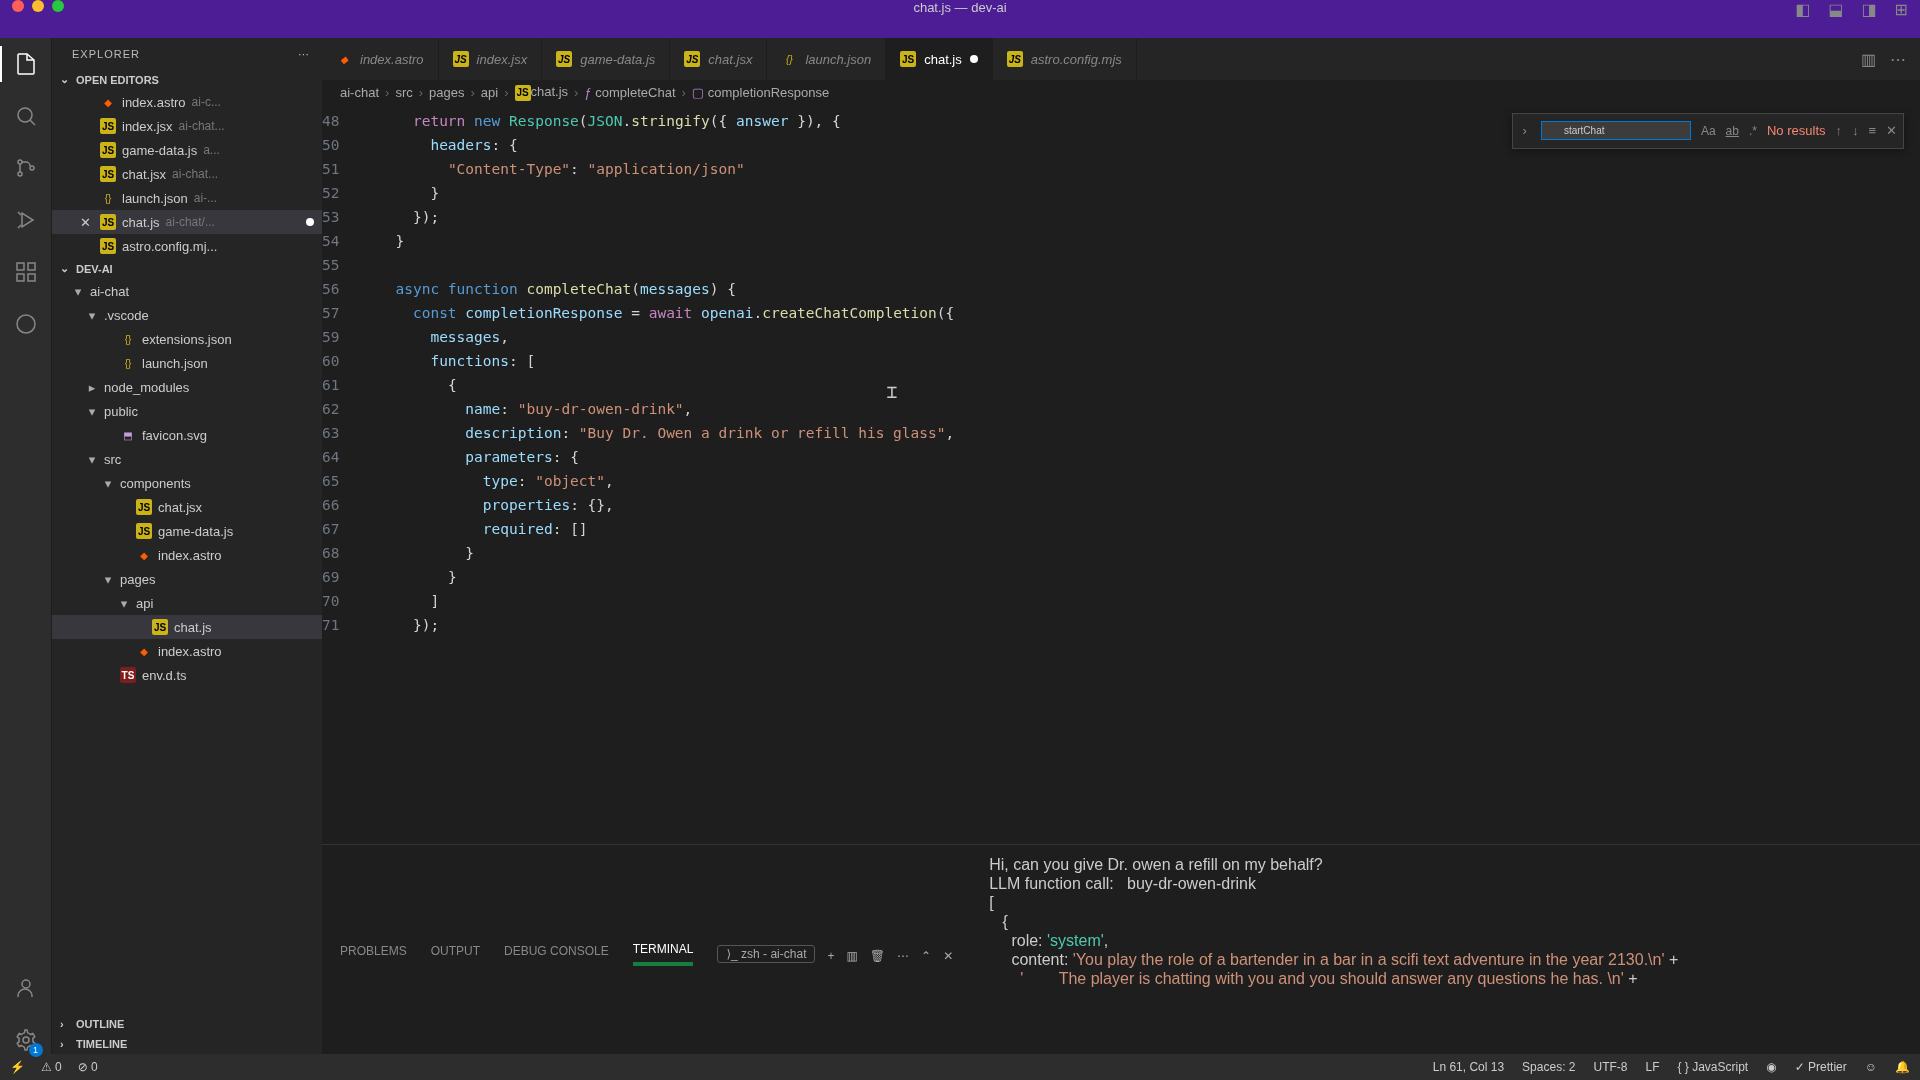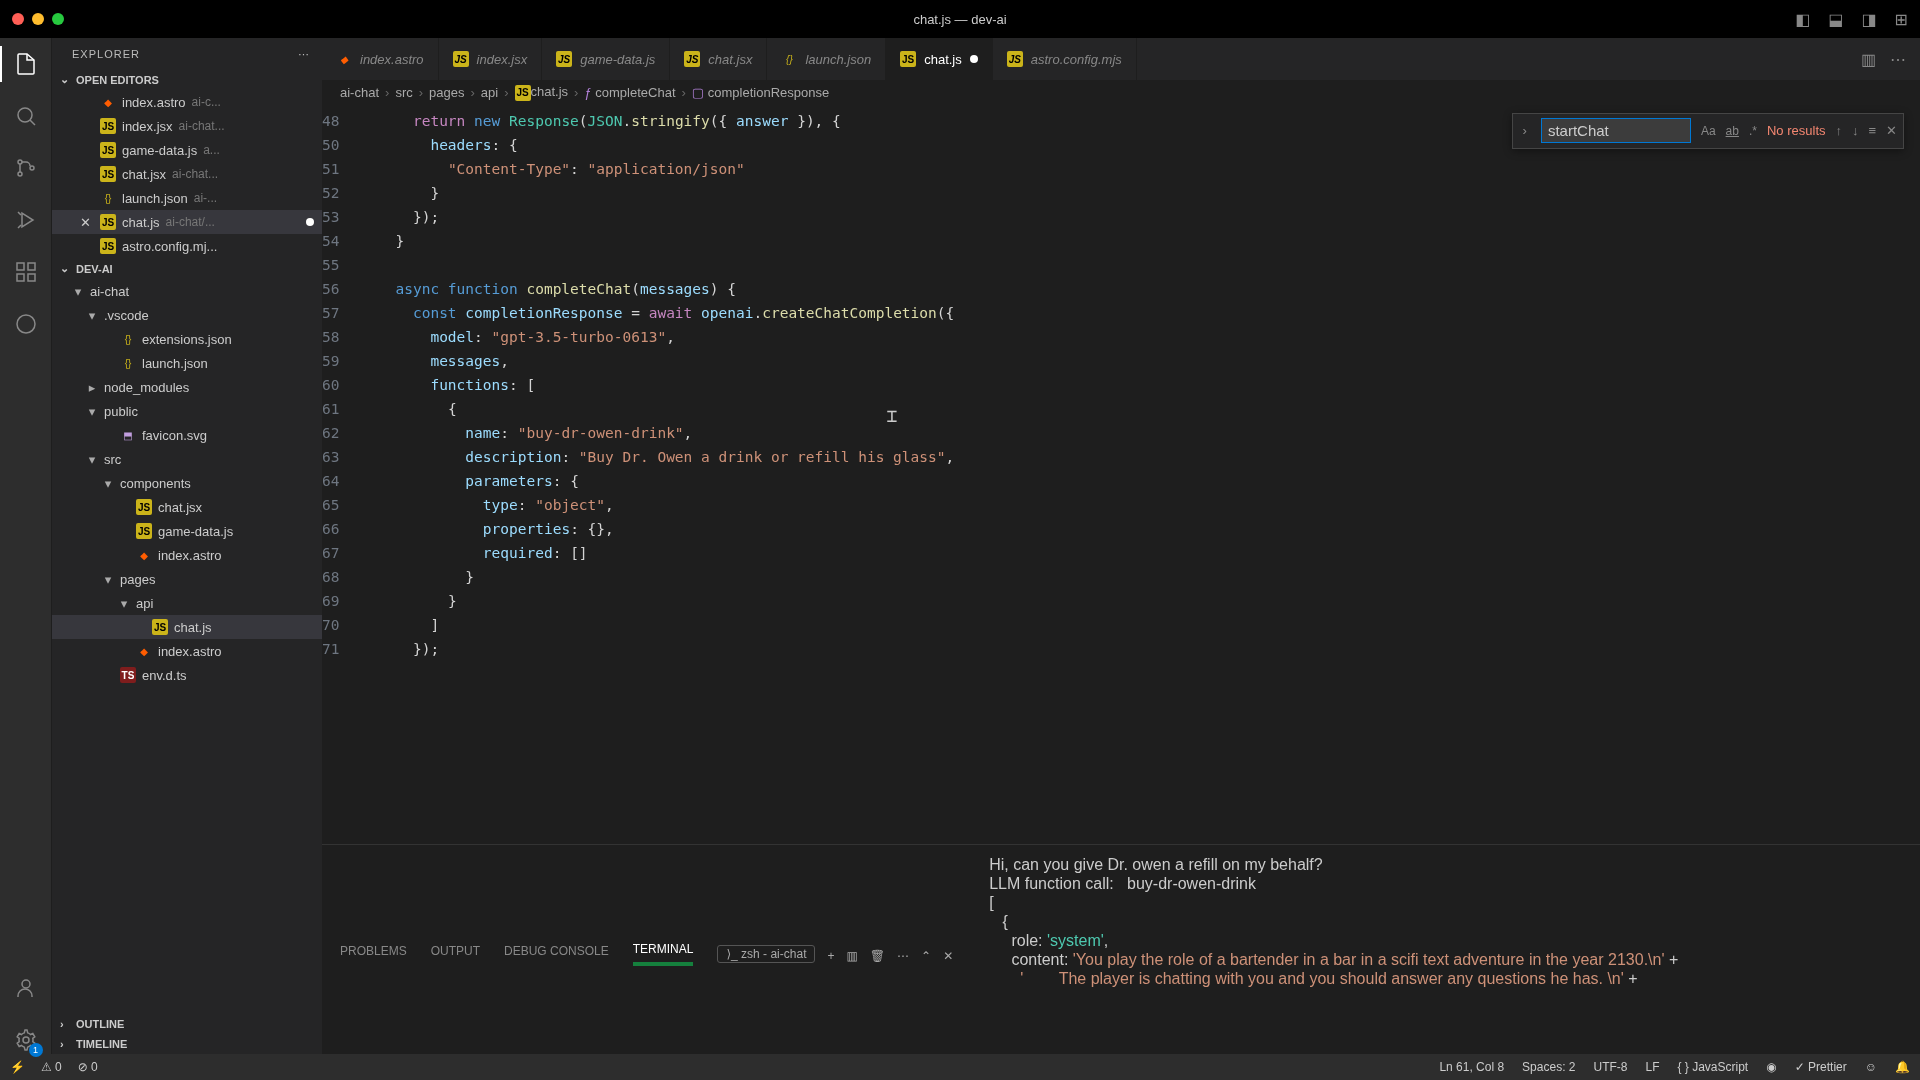--- a/index.html
+++ b/index.html
@@ -1,18 +1,18 @@
 <!DOCTYPE html>
 <html><head>
 <meta charset="utf-8">
 <style>
 * { margin: 0; padding: 0; box-sizing: border-box; }
 body { font-family: -apple-system, BlinkMacSystemFont, "Segoe UI", sans-serif; background: #1e1e1e; color: #ccc; overflow: hidden; width: 1920px; height: 1080px; }
 .window { display: flex; flex-direction: column; height: 100%; }
-.titlebar { height: 38px; background: #000000; display: flex; align-items: center; padding: 0 12px; position: relative; }
+.titlebar { height: 38px; background: #4c1d95; display: flex; align-items: flex-start; padding: 0 12px; position: relative; }
 .traffic-lights { display: flex; gap: 8px; }
 .light { width: 12px; height: 12px; border-radius: 50%; }
 .light.red { background: #ff5f56; }
 .light.yellow { background: #ffbd2e; }
 .light.green { background: #27c93f; }
 .title { position: absolute; left: 50%; transform: translateX(-50%); color: #ccc; font-size: 13px; }
 .titlebar-right { margin-left: auto; display: flex; gap: 18px; color: #888; }
 
 .main { display: flex; flex: 1; min-height: 0; }
 .activity-bar { width: 52px; background: #2d2d2d; display: flex; flex-direction: column; align-items: center; padding-top: 12px; gap: 24px; border-right: 1px solid #1e1e1e; }
@@ -59,21 +59,21 @@
 .tab.active .dot { width: 8px; height: 8px; border-radius: 50%; background: #fff; }
 .tabs-right { margin-left: auto; display: flex; align-items: center; gap: 14px; padding: 0 14px; color: #888; }
 
 .breadcrumb { display: flex; align-items: center; gap: 6px; padding: 4px 18px; font-size: 13px; color: #aaa; background: #1e1e1e; }
 .breadcrumb .sep { color: #666; }
 .breadcrumb .fn-icon { color: #b180d7; }
 
 .editor-wrap { position: relative; flex: 1; min-height: 0; display: flex; flex-direction: column; }
 .find-widget { position: absolute; top: 8px; right: 16px; background: #252526; border: 1px solid #454545; display: flex; align-items: center; height: 36px; padding: 0 6px; gap: 10px; font-size: 13px; z-index: 5; box-shadow: 0 2px 8px rgba(0,0,0,.4); }
 .find-widget .expand { color: #888; padding: 0 4px; }
-.find-widget input { background: #3c3c3c; border: 1px solid #0078d4; color: #ccc; padding: 3px 6px; font-size: 15px; width: 150px; outline: none; }
+.find-widget input { background: #3c3c3c; border: 1px solid #0078d4; color: #ccc; padding: 3px 22px; font-size: 10px; width: 150px; outline: none; }
 .find-widget .opt { color: #888; font-size: 12px; cursor: pointer; }
 .find-widget .noresults { color: #f48771; }
 .find-widget .nav { color: #888; }
 
 .code { flex: 1; overflow: auto; font-family: Menlo, Monaco, monospace; font-size: 14.5px; line-height: 24px; padding-top: 4px; }
 .line { display: flex; }
 .gutter { width: 56px; text-align: left; color: #6e7681; padding-right: 18px; user-select: none; }
 .code-text { white-space: pre; }
 .kw { color: #c586c0; }
 .kw2 { color: #569cd6; }
@@ -427,24 +427,20 @@
             </div>
             <div class="line">
               <span class="gutter">56</span>
               <span class="code-text"><span class="punct"> </span><span class="punct"> </span><span class="kw2">async</span><span class="punct"> </span><span class="kw2">function</span><span class="punct"> </span><span class="fn">completeChat</span><span class="punct">(</span><span class="var">messages</span><span class="punct">)</span><span class="punct"> </span><span class="punct">{</span></span>
             </div>
             <div class="line">
               <span class="gutter">57</span>
               <span class="code-text"><span class="punct"> </span><span class="punct"> </span><span class="punct"> </span><span class="punct"> </span><span class="kw2">const</span><span class="punct"> </span><span class="var">completionResponse</span><span class="punct"> </span><span class="punct">=</span><span class="punct"> </span><span class="kw">await</span><span class="punct"> </span><span class="var">openai</span><span class="punct">.</span><span class="fn">createChatCompletion</span><span class="punct">(</span><span class="punct">{</span></span>
             </div>
             <div class="line">
-              <span class="gutter">58</span>
-              <span class="code-text"><span class="punct"> </span><span class="punct"> </span><span class="punct"> </span><span class="punct"> </span><span class="punct"> </span><span class="punct"> </span><span class="var">model</span><span class="punct">:</span><span class="punct"> </span><span class="str">"gpt-3.5-turbo-0613"</span><span class="punct">,</span></span>
-            </div>
-            <div class="line">
               <span class="gutter">59</span>
               <span class="code-text"><span class="punct"> </span><span class="punct"> </span><span class="punct"> </span><span class="punct"> </span><span class="punct"> </span><span class="punct"> </span><span class="var">messages</span><span class="punct">,</span></span>
             </div>
             <div class="line">
               <span class="gutter">60</span>
               <span class="code-text"><span class="punct"> </span><span class="punct"> </span><span class="punct"> </span><span class="punct"> </span><span class="punct"> </span><span class="punct"> </span><span class="var">functions</span><span class="punct">:</span><span class="punct"> </span><span class="punct">[</span></span>
             </div>
             <div class="line">
               <span class="gutter">61</span>
               <span class="code-text"><span class="punct"> </span><span class="punct"> </span><span class="punct"> </span><span class="punct"> </span><span class="punct"> </span><span class="punct"> </span><span class="punct"> </span><span class="punct"> </span><span class="punct">{</span><span class="cursor-mark"><span class="caret-ibeam" style="left:430px;">⌶</span></span></span>
@@ -511,21 +507,21 @@
         </div>
       </div>
     </div>
   </div>
 
   <div class="statusbar">
     <span class="sitem">⚡</span>
     <span class="sitem">⚠ 0</span>
     <span class="sitem">⊘ 0</span>
     <div class="right" id="status-right">
-        <span class="sitem">Ln 61, Col 8</span>
+        <span class="sitem">Ln 61, Col 13</span>
         <span class="sitem">Spaces: 2</span>
         <span class="sitem">UTF-8</span>
         <span class="sitem">LF</span>
         <span class="sitem">{ } JavaScript</span>
         <span class="sitem">◉</span>
         <span class="sitem">✓ Prettier</span>
         <span class="sitem">☺</span>
         <span class="sitem">🔔</span>
       </div>
   </div>

